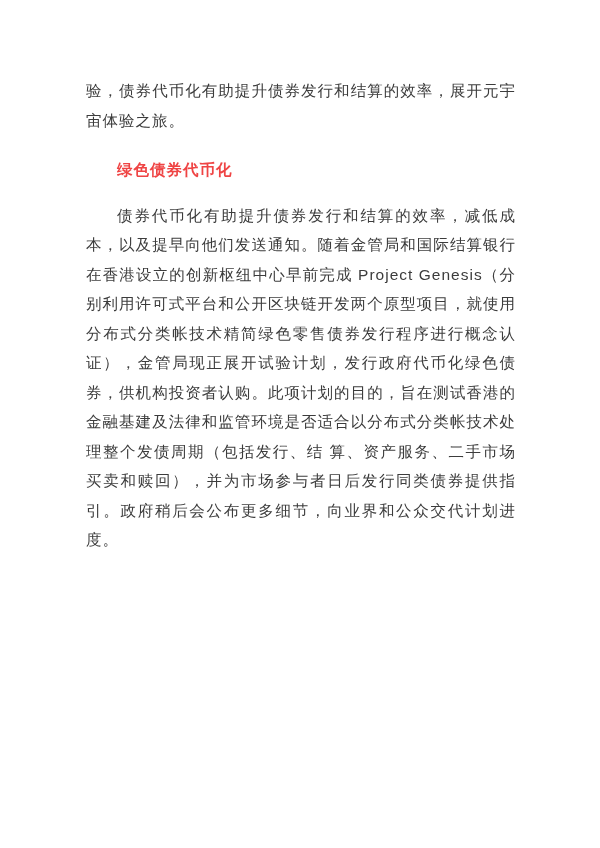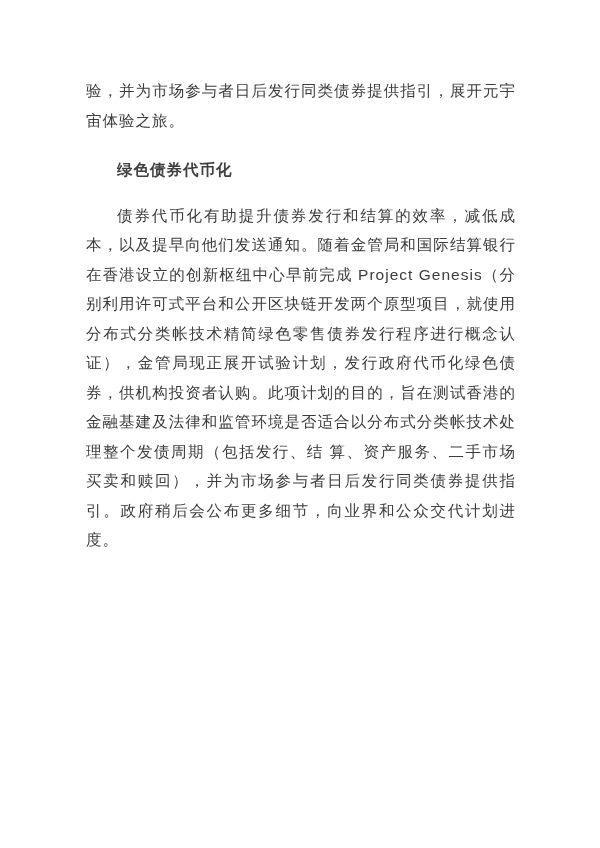--- a/index.html
+++ b/index.html
@@ -28,28 +28,28 @@
     text-indent: 2em;
   }
   .para.no-indent {
     text-indent: 0;
   }
   .heading {
     font-size: 15.5px;
     line-height: 29.5px;
     letter-spacing: 1px;
     font-weight: 700;
-    color: #404040;
+    color: #ef4444;
     text-indent: 2em;
     margin: 0 0 16px 0;
   }
 </style>
 </head>
 <body>
 
 <div class="page">
-  <p class="para no-indent">验，并为市场参与者日后发行同类债券提供指引，展开元宇宙体验之旅。</p>
+  <p class="para no-indent">验，债券代币化有助提升债券发行和结算的效率，展开元宇宙体验之旅。</p>
 
 
   <h2 class="heading">绿色债券代币化</h2>
 
   <p class="para">债券代币化有助提升债券发行和结算的效率，减低成本，以及提早向他们发送通知。随着金管局和国际结算银行在香港设立的创新枢纽中心早前完成 Project Genesis（分别利用许可式平台和公开区块链开发两个原型项目，就使用分布式分类帐技术精简绿色零售债券发行程序进行概念认证），金管局现正展开试验计划，发行政府代币化绿色债券，供机构投资者认购。此项计划的目的，旨在测试香港的金融基建及法律和监管环境是否适合以分布式分类帐技术处理整个发债周期（包括发行、结 算、资产服务、二手市场买卖和赎回），并为市场参与者日后发行同类债券提供指引。政府稍后会公布更多细节，向业界和公众交代计划进度。</p>
 </div>
 
 </body></html>

